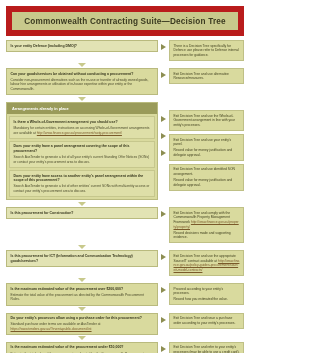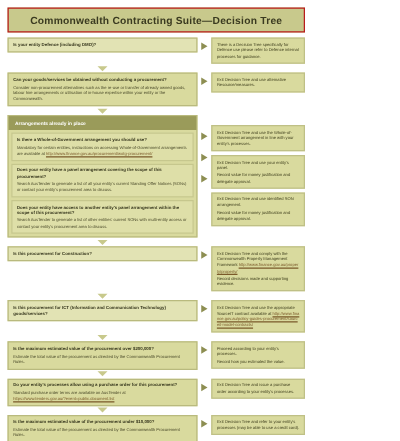--- a/index.html
+++ b/index.html
@@ -17,21 +17,21 @@
   }
   .title-bar{
     background:#c8c98c;
     color:#3a3a20;
     text-align:center;
     font-size:8.2px;
     font-weight:700;
     letter-spacing:.2px;
     padding:4.5px 2px;
     margin:0 2px 4px 2px;
-    border:1px solid #b91c1c;
+    border:6px solid #b91c1c;
   }
   .row{
     display:flex;
     align-items:flex-start;
     margin:0 2px;
   }
   .left-col{
     width:152px;
     flex:0 0 152px;
   }

